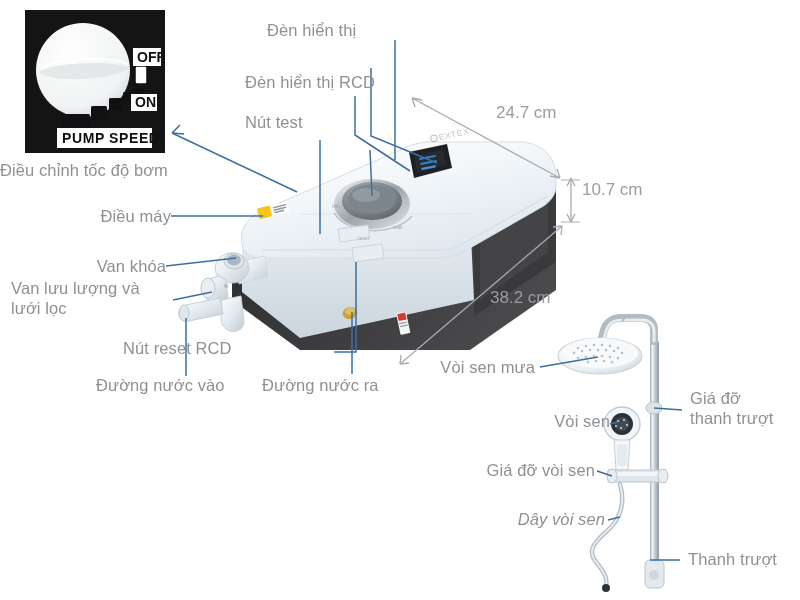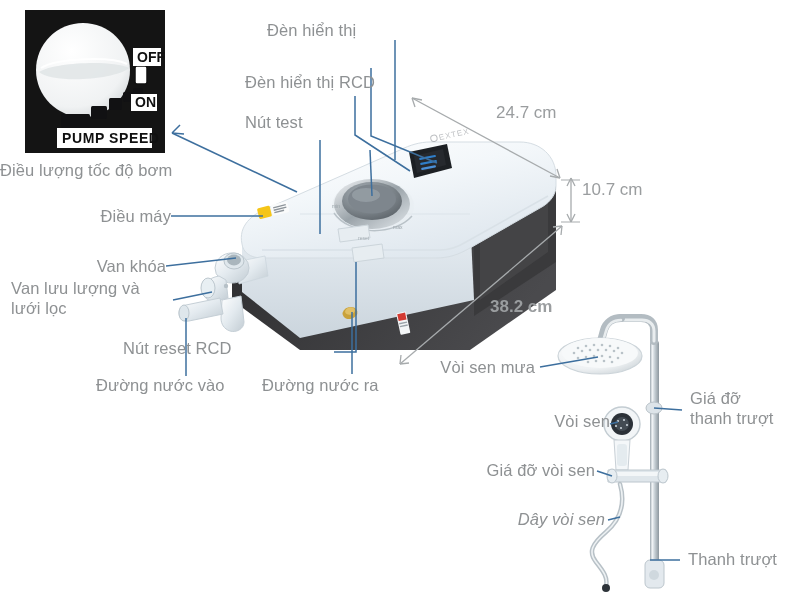--- a/index.html
+++ b/index.html
@@ -320,21 +320,21 @@
 
   <div class="lbl c" style="left:690px;top:388px;width:110px;">Giá đỡ
 thanh trượt</div>
 
   <div class="lbl r" style="left:440px;top:460px;width:155px;">Giá đỡ vòi sen</div>
 
   <div class="lbl r" style="left:460px;top:509px;width:145px;font-style:italic;">Dây vòi sen</div>
 
   <div class="lbl" style="left:688px;top:549px;width:115px;">Thanh trượt</div>
 
-  <div class="lbl c" style="left:0px;top:160px;width:200px;">Điều lượng tốc độ bơm</div>
+  <div class="lbl c" style="left:0px;top:160px;width:200px;">Điều chỉnh tốc độ bơm</div>
 
   <div class="dim" style="left:468px;top:103px;margin-left:28px;">24.7 cm</div>
 
   <div class="dim" style="left:582px;top:180px;">10.7 cm</div>
 
-  <div class="dim" style="left:490px;top:297px;font-weight:bold;">38.2 cm</div>
+  <div class="dim" style="left:490px;top:288px;">38.2 cm</div>
 
 </div>
 
 </body></html>

